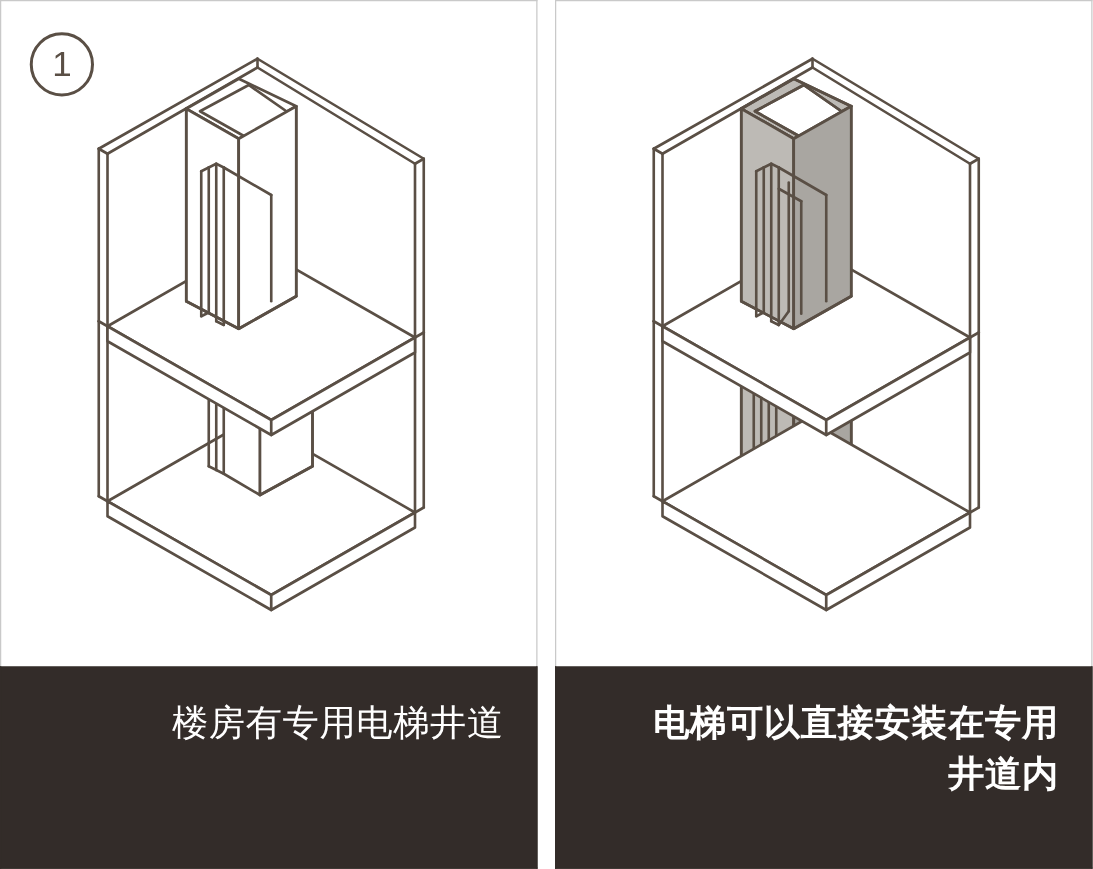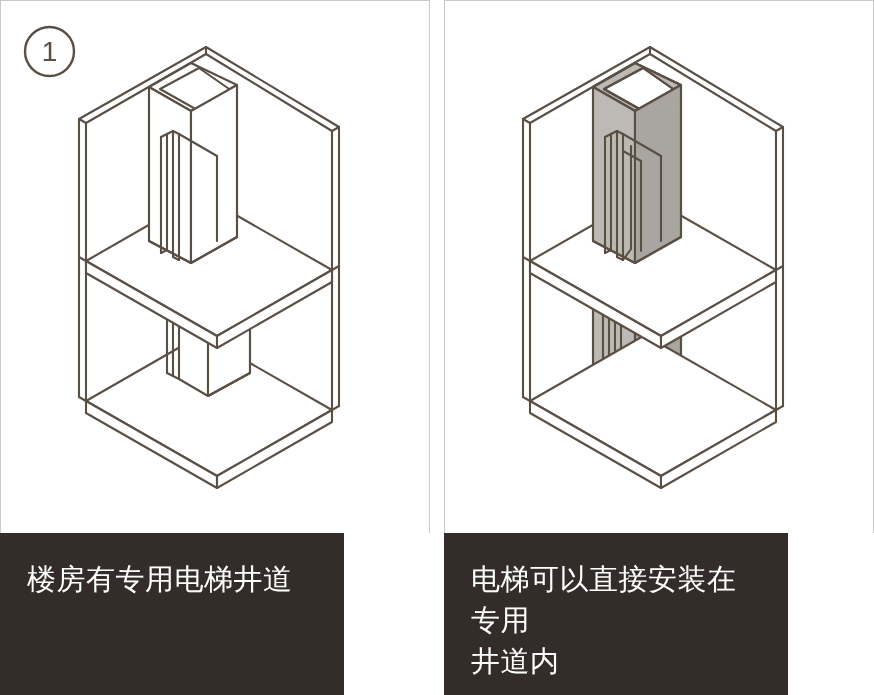--- a/index.html
+++ b/index.html
@@ -24,21 +24,21 @@
     position: relative;
     width: 430px;
     height: 695px;
     display: flex;
     flex-direction: column;
     background: #ffffff;
     box-sizing: border-box;
   }
   .panel-left  { margin-left: 0px; }
   .panel-gap   { width: 14px; height: 695px; background: #ffffff; }
-  .panel-right { margin-left: 0px; }
+  .panel-right { margin-left: 0px; font-weight: bold; }
 
   .figure-area {
     position: relative;
     width: 430px;
     height: 533px;
     background: #ffffff;
     border: 1px solid #c9c9c9;
     border-bottom: none;
     box-sizing: border-box;
     overflow: hidden;
@@ -65,27 +65,28 @@
     width: 53px;
     height: 53px;
     line-height: 53px;
     text-align: center;
     font-size: 28px;
     color: #5a4f45;
     font-family: "Liberation Sans", "DejaVu Sans", sans-serif;
   }
   .caption-bar {
     position: relative;
-    width: 344px;
+    width: 430px;
     height: 162px;
     background: #332c29;
     box-sizing: border-box;
     padding: 26px 26px 0 26px;
     border: 1px solid #332c29;
     border-top: none;
+    text-align: right;
   }
   .caption-text {
     color: #ffffff;
     font-size: 29px;
     line-height: 41px;
     letter-spacing: 0.5px;
     font-family: "Liberation Sans", "DejaVu Sans", sans-serif;
     white-space: pre-line;
     margin: 0;
   }

